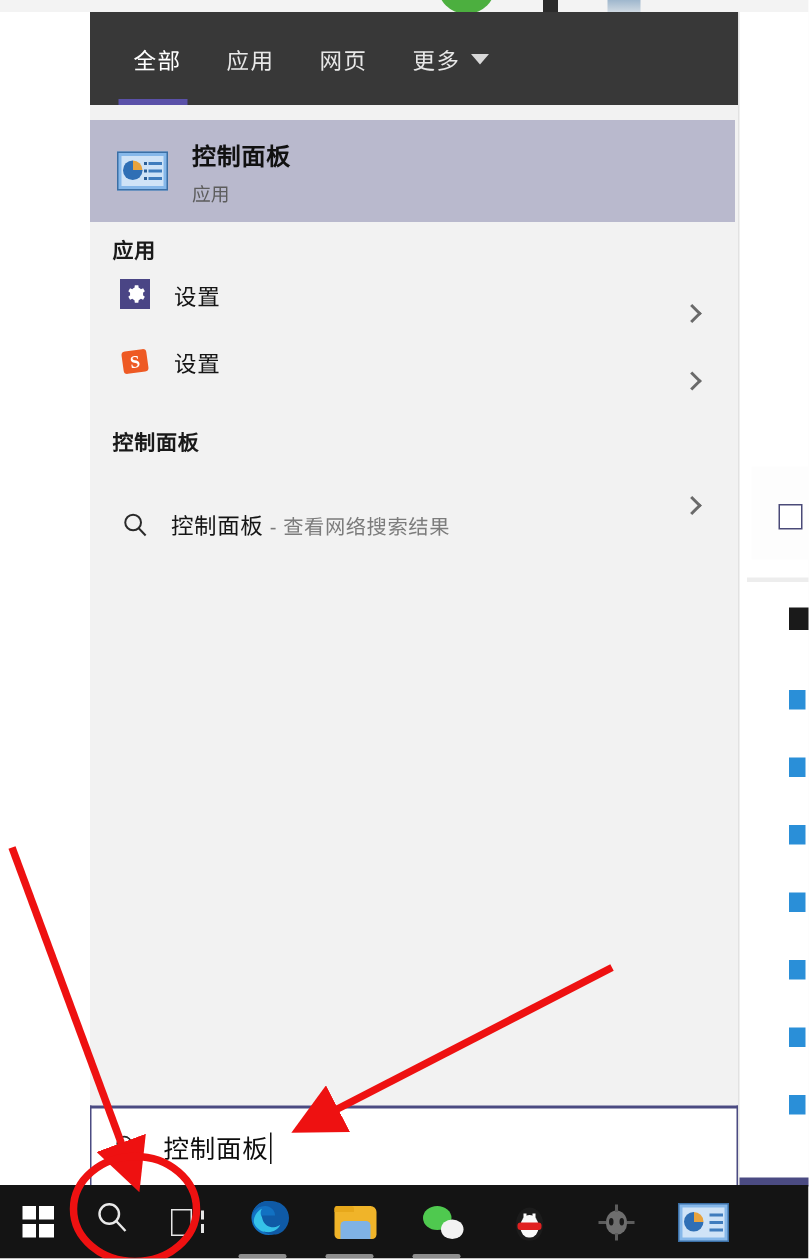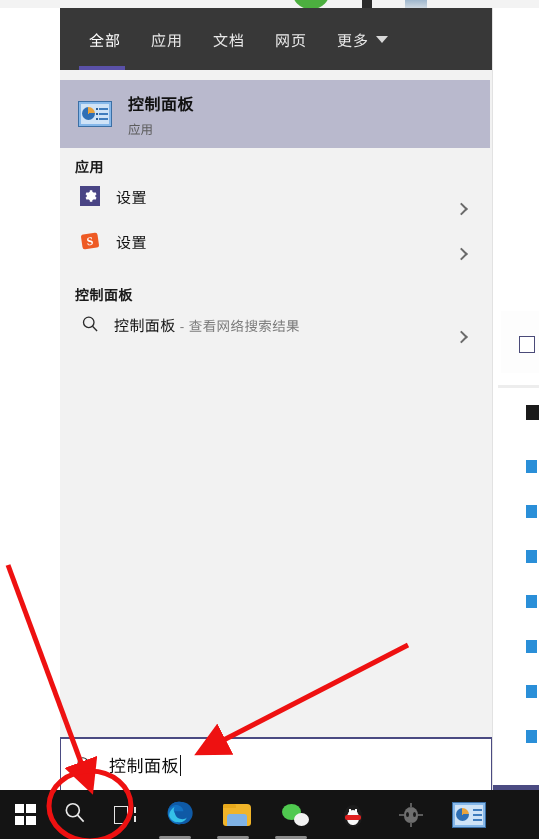--- a/index.html
+++ b/index.html
@@ -135,21 +135,21 @@
     display: flex; align-items: center; justify-content: center;
   }
   .gear-icon svg { display: block; }
 
   .sogou-icon {
     width: 20px; height: 20px; flex: none; position: relative;
     display: flex; align-items: center; justify-content: center;
   }
 
   .web-row {
-    display: flex; align-items: flex-start; gap: 14px;
+    display: flex; align-items: flex-end; gap: 14px;
     height: 46px; padding-left: 20px; position: relative;
   }
   .mag-icon { width: 20px; height: 20px; flex: none; }
   .web-text { font-size: 15px; color: #151515; letter-spacing: .4px; }
   .web-text .dim { color: #7c7c7c; font-size: 13.5px; }
 
   
   .searchbar {
     position: absolute; left: 0; bottom: 0; width: 432px; height: 53px;
     background: #ffffff; border-top: 2px solid #4b4b82;
@@ -250,23 +250,20 @@
   </div>
 
   <div class="flyout">
 
     <div class="tabbar">
       <div class="tab active">
         <span>全部</span>
       </div>
       <div class="tab">
         <span>应用</span>
-      </div>
-      <div class="tab">
-        <span>文档</span>
       </div>
       <div class="tab">
         <span>网页</span>
       </div>
       <div class="tab tab-more">
         <span>更多</span>
         <span class="caret-down"></span>
       </div>
     </div>
 

